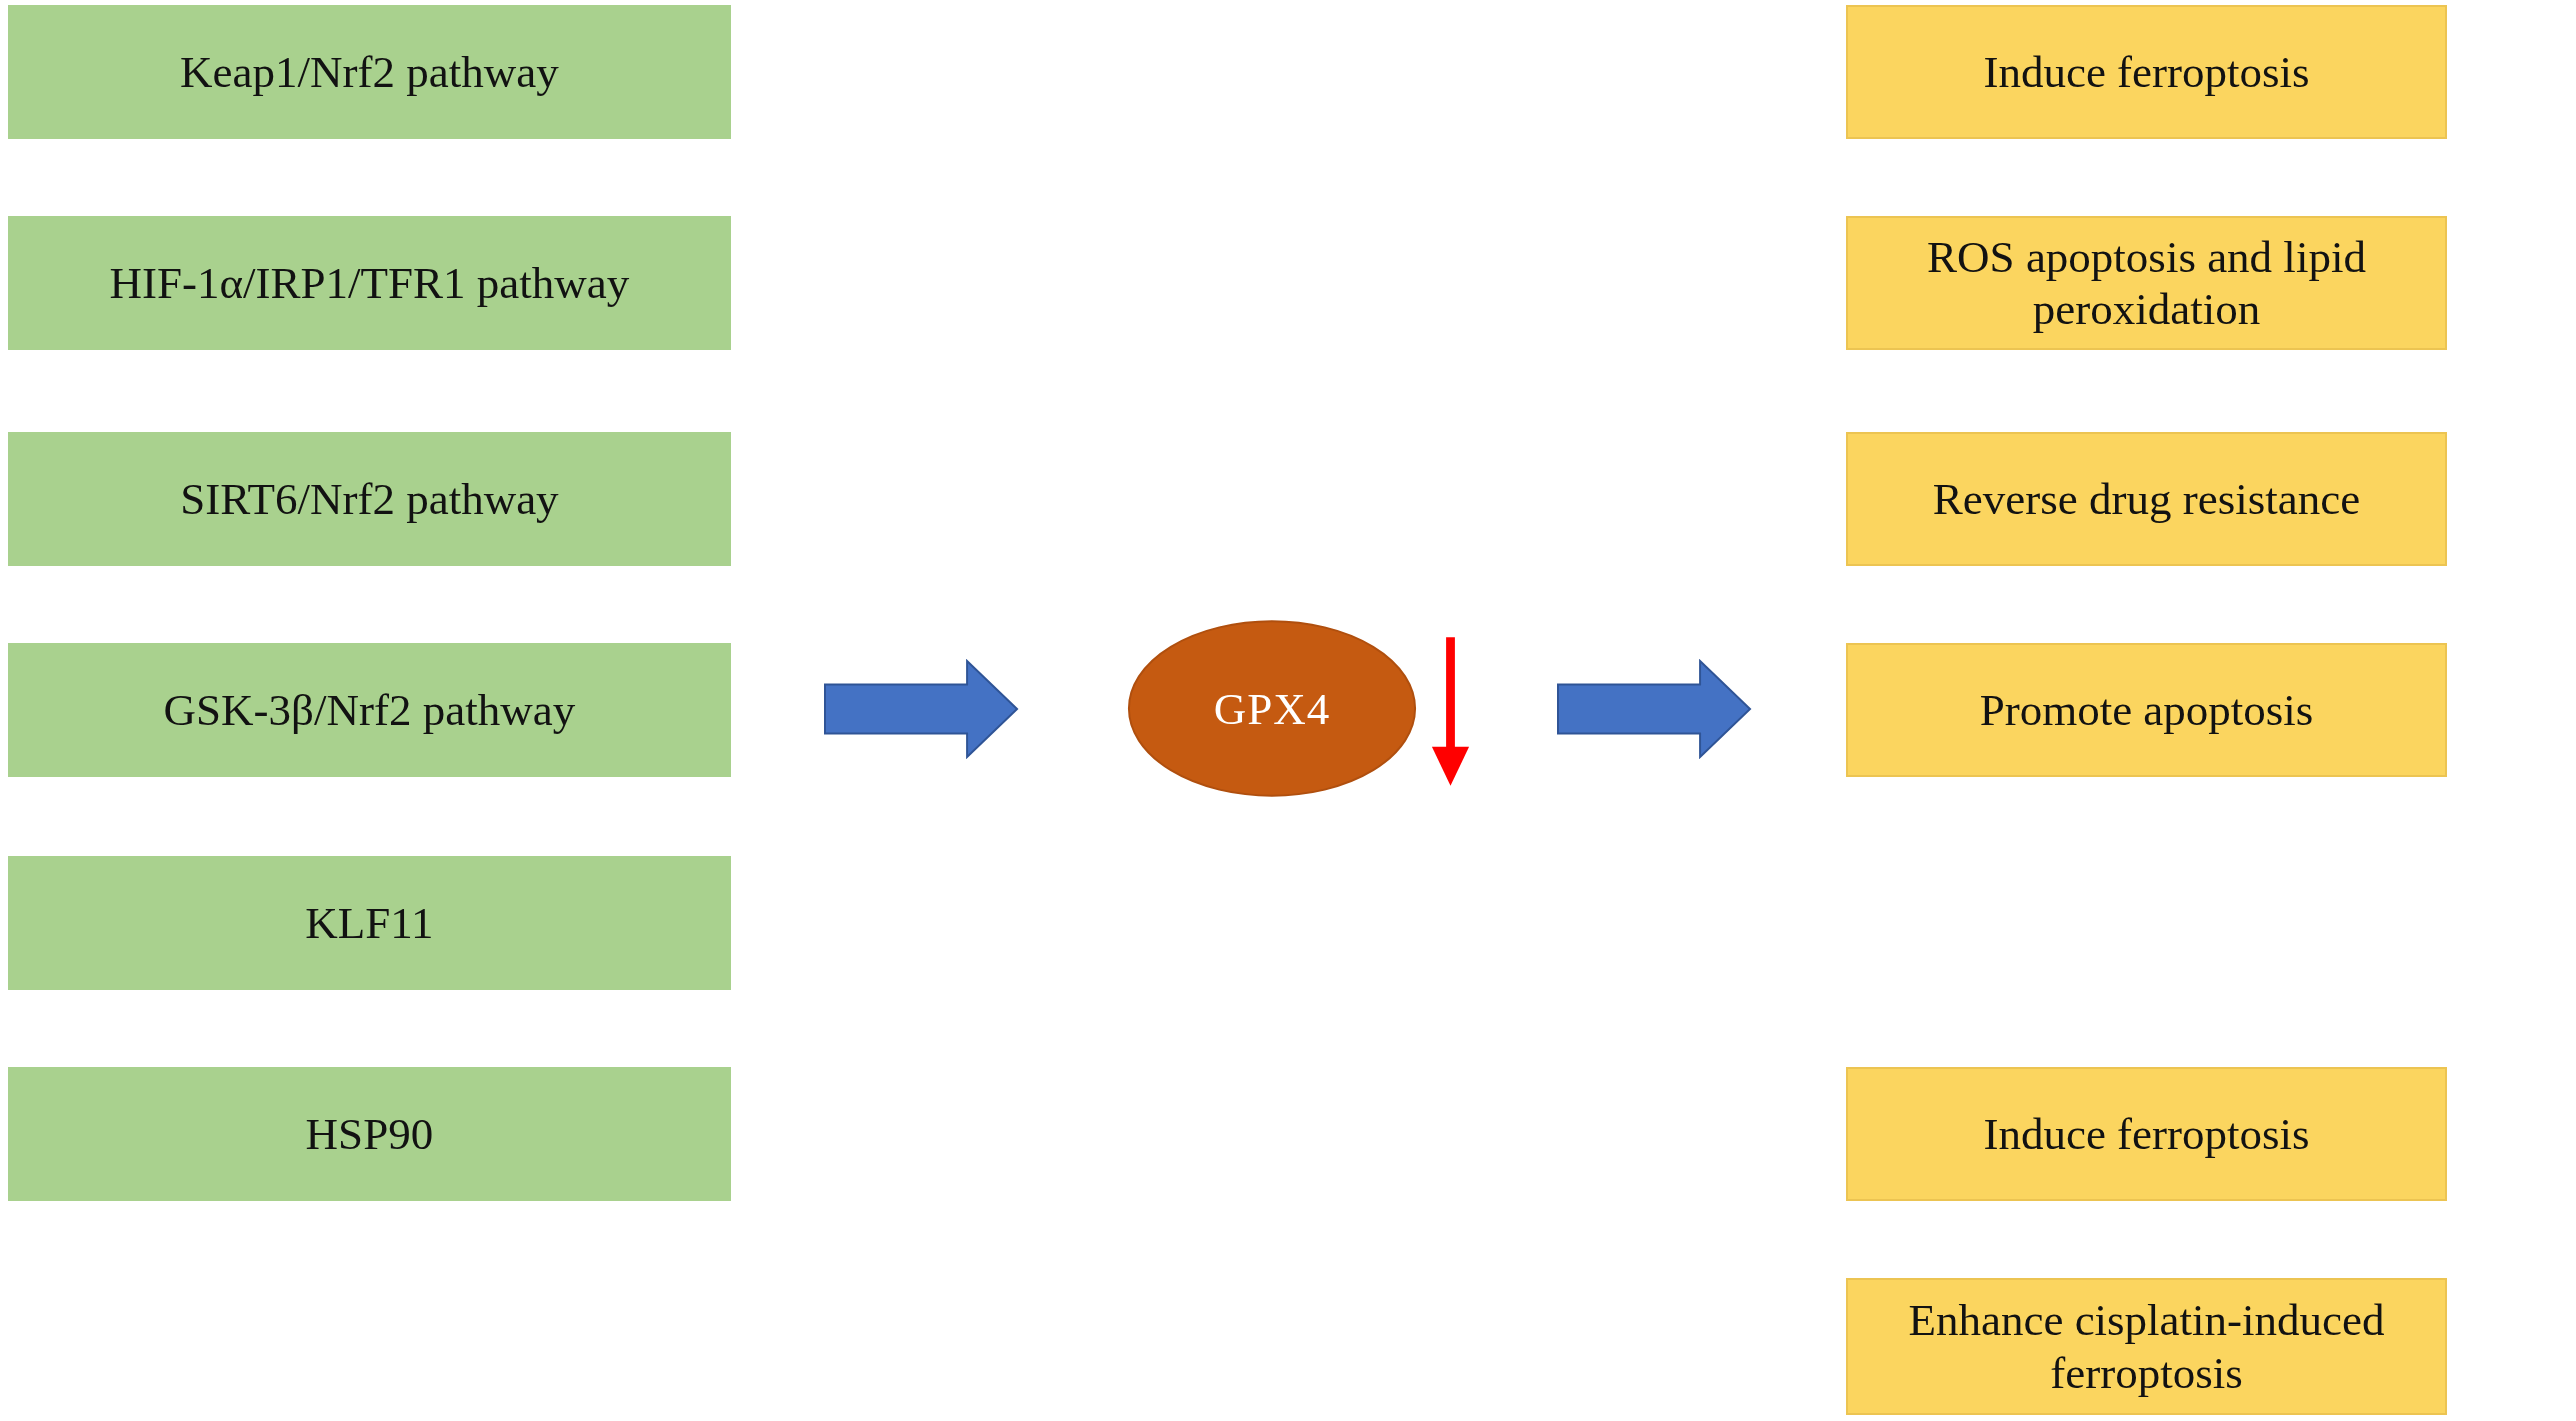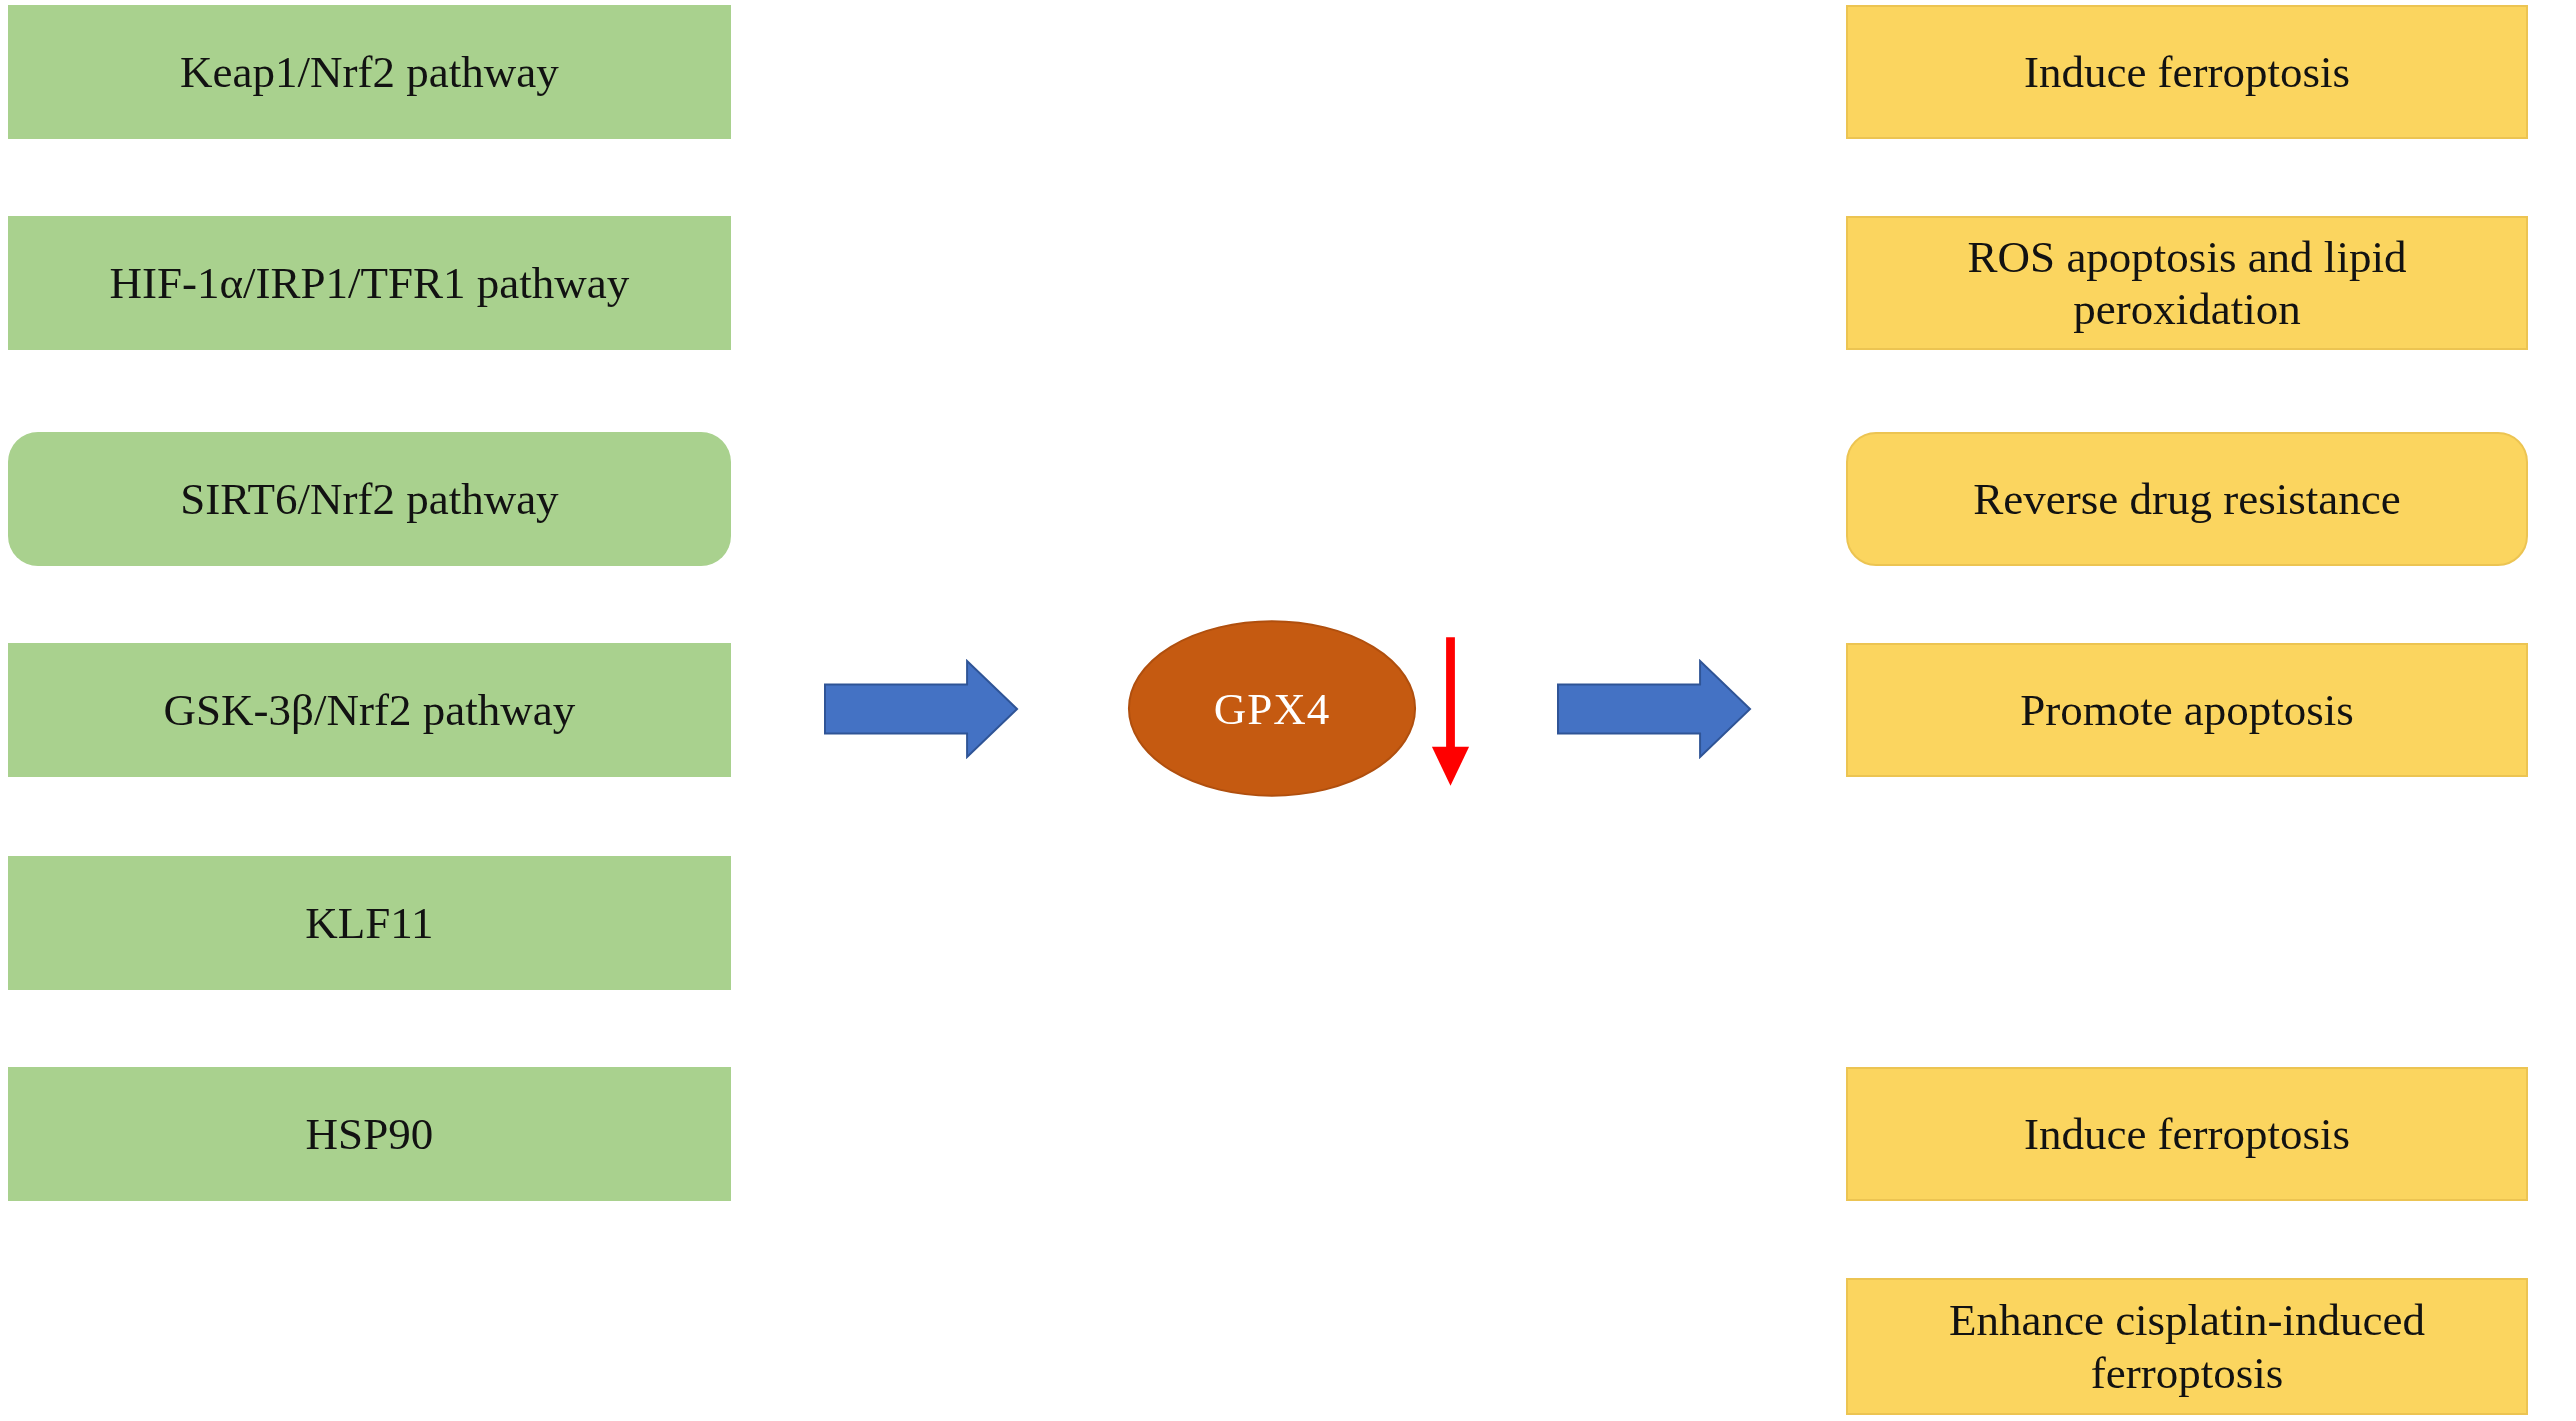--- a/index.html
+++ b/index.html
@@ -23,27 +23,27 @@
     line-height: 1.16;
     color: #121212;
   }
   .green {
     left: 7.9px;
     width: 723px;
     background: #A9D18E;
   }
   .yellow {
     left: 1846px;
-    width: 682px;
+    width: 601px;
     background: #FBD55F;
     border: 2px solid #ecc452;
   }
   .row1 { top: 4.9px;    height: 134px; }
   .row2 { top: 216px;  height: 134px; }
-  .row3 { top: 432px;  height: 134px; border-radius: 30px; }
+  .row3 { top: 432px;  height: 134px; }
   .row4 { top: 643px;  height: 134px; }
   .row5 { top: 856px;  height: 134px; text-align: right; }
   .row6 { top: 1067px; height: 134px; }
   .row7 { top: 1278px; height: 137px; }
   .shape { position: absolute; }
   #arrow-left  { left: 824px;  top: 659px; }
   #gpx4        { left: 1125px; top: 618px; }
   #arrow-down  { left: 1428px; top: 631px; }
   #arrow-right { left: 1557px; top: 659px; }
   .gpx4-text {

